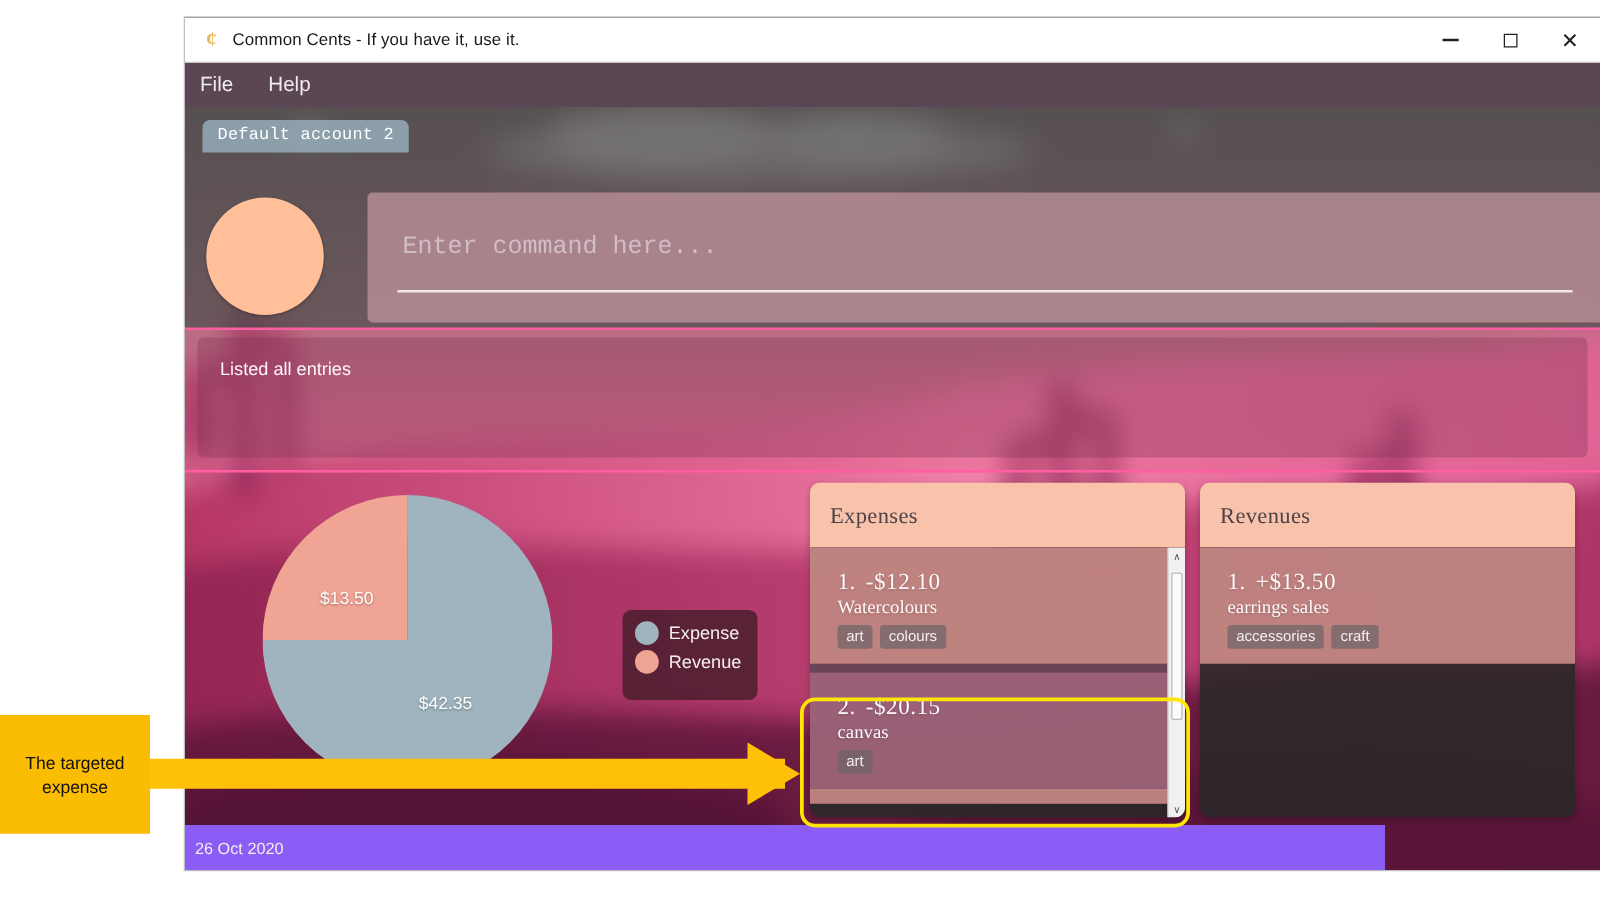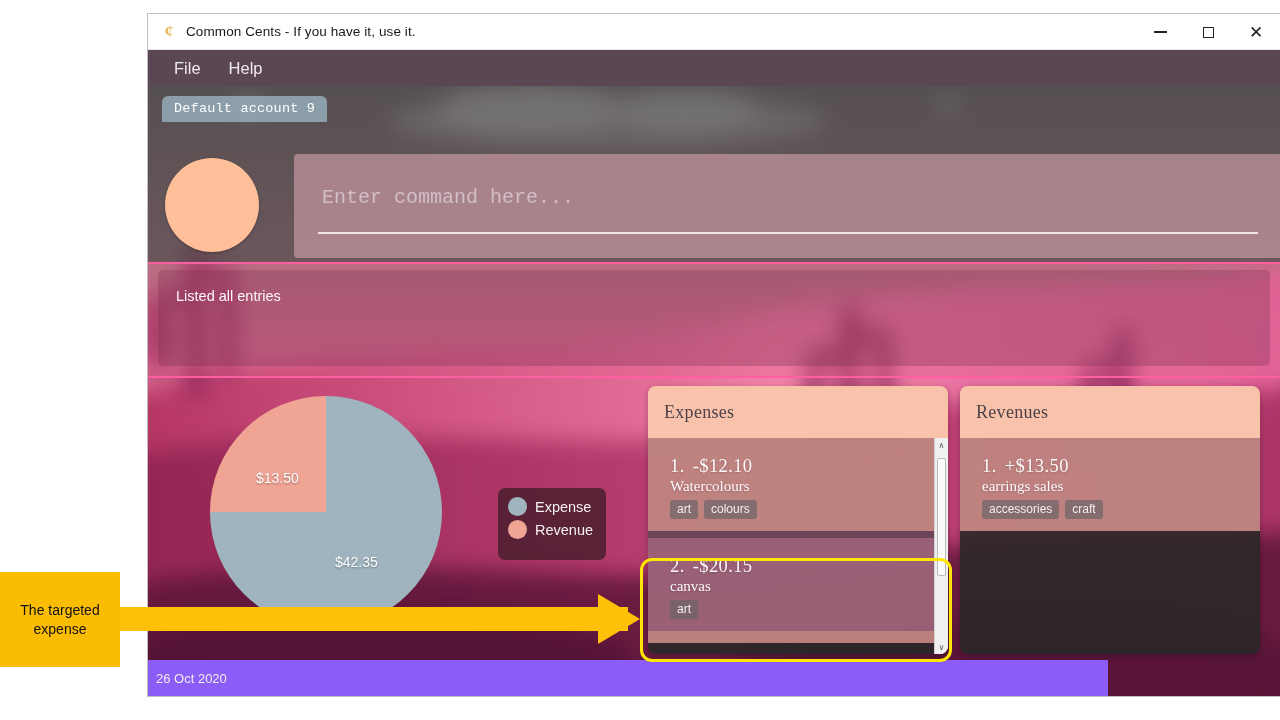--- a/index.html
+++ b/index.html
@@ -40,21 +40,21 @@
     width: 48px; height: 36px; display: flex; align-items: center; justify-content: center;
     color: #222; font-size: 13px;
   }
   .wb-min { width: 13px; height: 1.5px; background: #222; display: block; }
   .wb-max { width: 11px; height: 11px; border: 1.4px solid #222; display: block; }
   .wb-close { font-size: 17px; line-height: 1; font-weight: 300; }
 
   
   .menubar {
     height: 36px; background: #5a4753; display: flex; align-items: center;
-    padding-left: 14px; gap: 4px;
+    gap: 4px;
   }
   .menu-item {
     padding: 4px 12px; color: #efeaed; font-size: 16.5px;
     font-family: "Liberation Sans", sans-serif;
   }
 
   
   .bg-art {
     position: absolute; left: 0; top: 72px; width: 1132px; height: 610px;
     overflow: hidden;
@@ -313,21 +313,21 @@
         </g>
         <ellipse cx="250" cy="600" rx="260" ry="60" fill="#4a1030" opacity=".6"></ellipse>
         <ellipse cx="900" cy="610" rx="300" ry="60" fill="#4a1030" opacity=".5"></ellipse>
       </svg>
     </div>
 
     <div class="content">
 
       <div class="cmd-section">
         <div class="acct-tabs">
-          <div class="acct-tab">Default account 9</div>
+          <div class="acct-tab">Default account 2</div>
         </div>
         <div class="avatar"></div>
         <div class="cmd-box">
           <input class="cmd-input" type="text" placeholder="Enter command here..." style="">
         </div>
       </div>
 
       <div class="status-section">
         <div class="status-box">
           <div class="status-text">Listed all entries</div>

